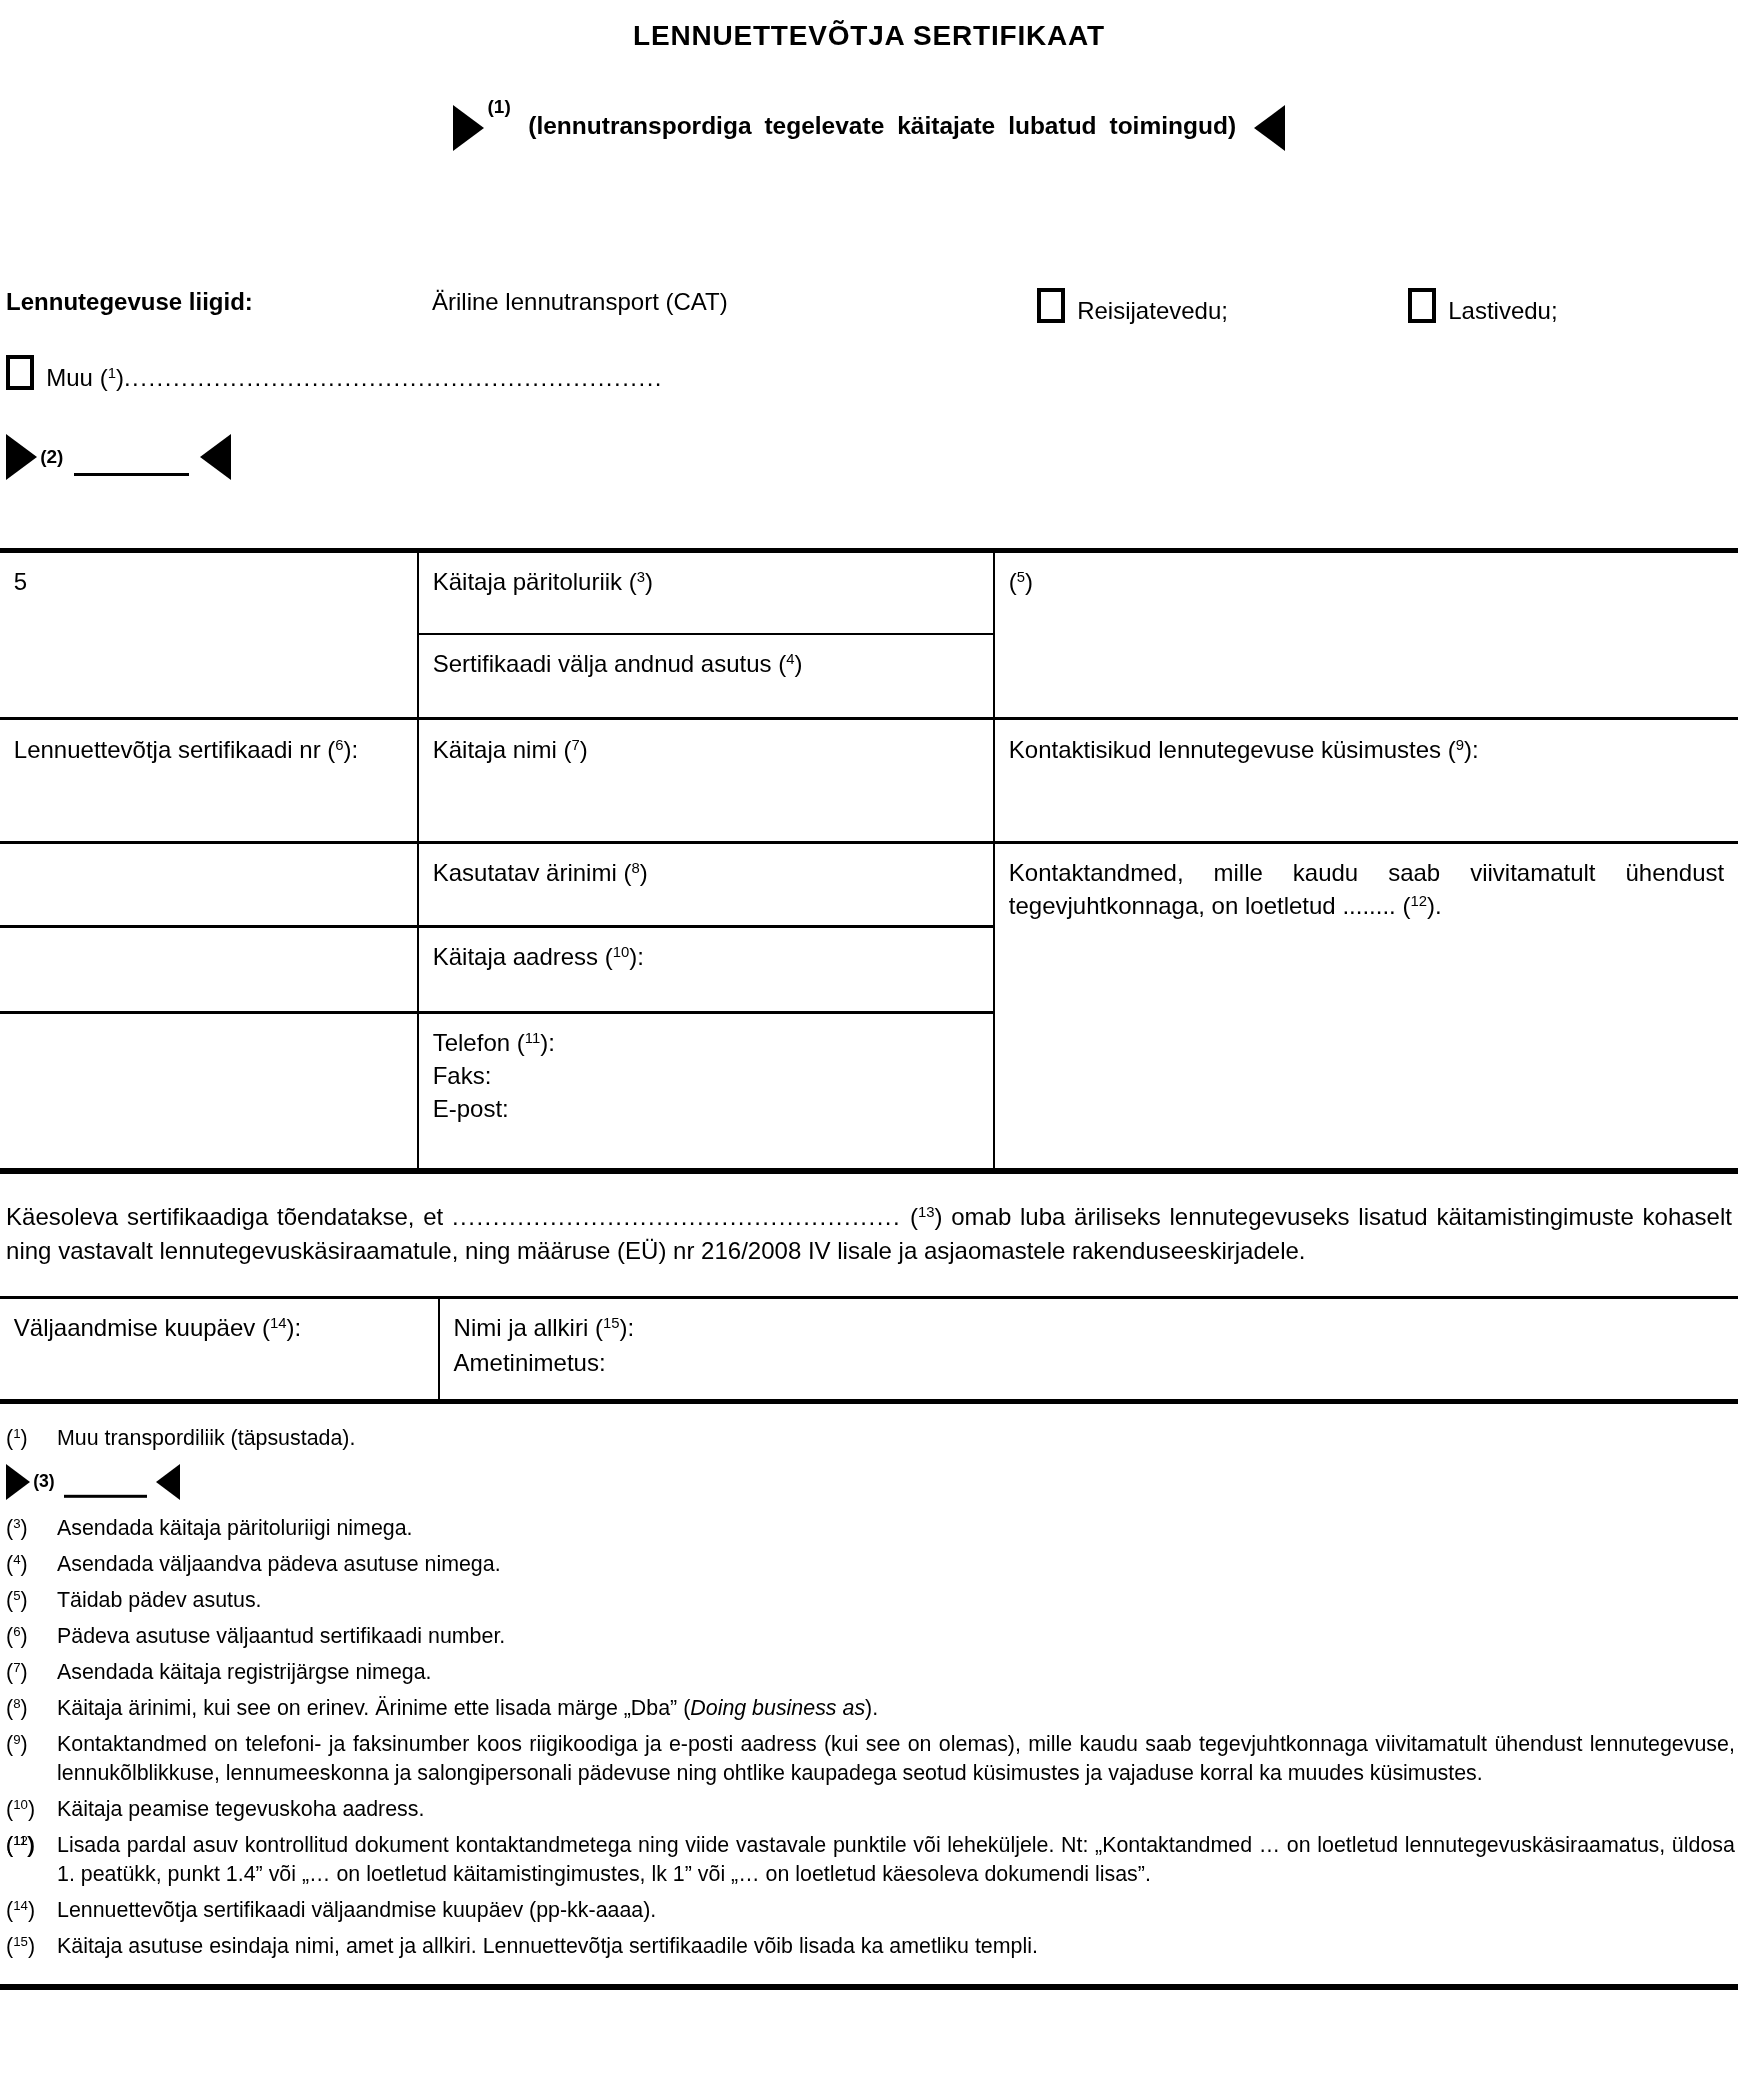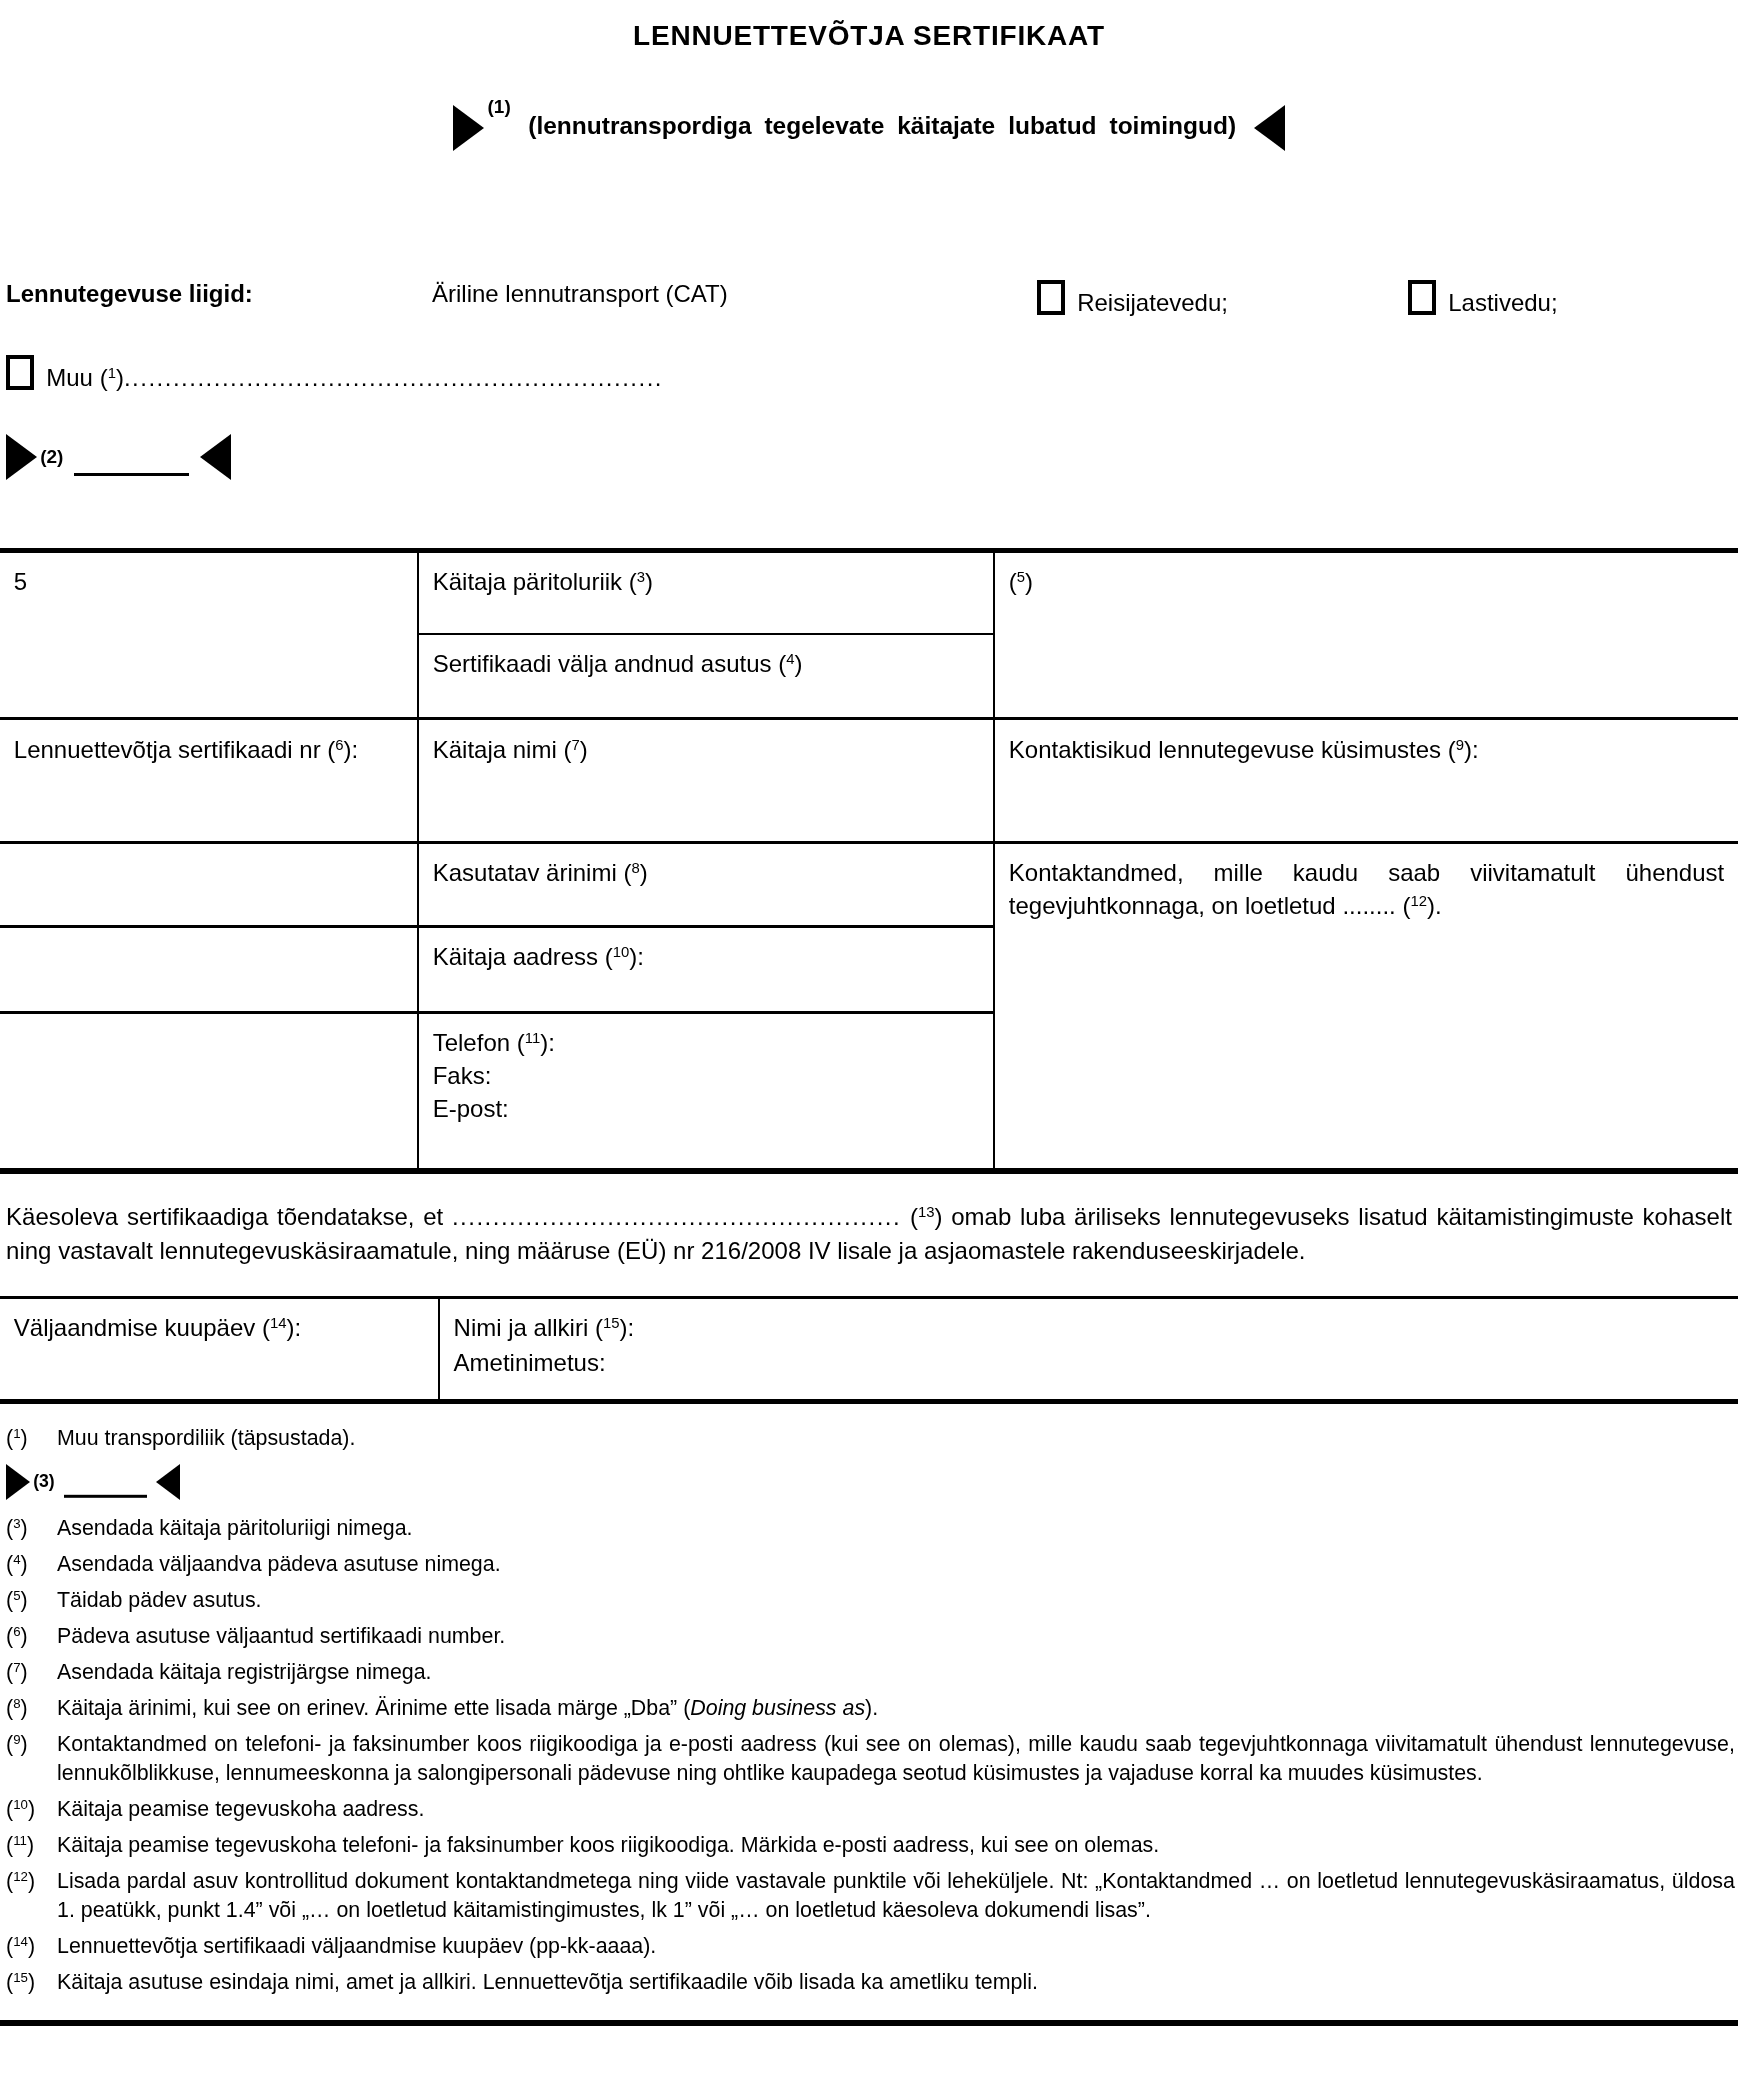--- a/index.html
+++ b/index.html
@@ -13,21 +13,21 @@
 
   .tri{display:inline-block;width:0;height:0;vertical-align:middle;}
   .tri-r{border-top:23px solid transparent;border-bottom:23px solid transparent;border-left:31px solid #000;}
   .tri-l{border-top:23px solid transparent;border-bottom:23px solid transparent;border-right:31px solid #000;}
   .tri.small-r{border-top:18.3px solid transparent;border-bottom:18.3px solid transparent;border-left:24.5px solid #000;}
   .tri.small-l{border-top:18.3px solid transparent;border-bottom:18.3px solid transparent;border-right:24.5px solid #000;}
 
   .amend-ref{font-size:19px;font-weight:700;vertical-align:21.4px;margin-left:3.1px;}
 
   .ops-row{position:relative;height:46px;margin-top:121px;font-size:24px;}
-  .ops-row .abs{position:absolute;top:8px;white-space:nowrap;text-align:right;}
+  .ops-row .abs{position:absolute;top:16px;white-space:nowrap;text-align:right;}
   .bold{font-weight:700;}
 
   .checkbox{display:inline-block;width:20px;height:27.5px;border:4.6px solid #000;background:#fff;vertical-align:-4.6px;margin-right:12.2px;}
 
   .muu-row{position:relative;margin-top:37px;margin-left:6.1px;font-size:24px;white-space:nowrap;}
   .dots{letter-spacing:1.5px;}
 
   .amend-row{margin-top:35px;margin-left:6.1px;height:61px;display:flex;align-items:center;}
   .blank-line{display:inline-block;height:0;border-bottom:3.8px solid #000;transform:translateY(17px);margin:0 10.7px;}
   .blank-w2{width:115px;}
@@ -231,21 +231,20 @@
     <div class="fn justify">
       <span class="fn-ref">(<sup>9</sup>)</span>
       <span class="fn-text">Kontaktandmed on telefoni- ja faksinumber koos riigikoodiga ja e-posti aadress (kui see on olemas), mille kaudu saab tegevjuhtkonnaga viivitamatult ühendust lennutegevuse, lennukõlblikkuse, lennumeeskonna ja salongipersonali pädevuse ning ohtlike kaupadega seotud küsimustes ja vajaduse korral ka muudes küsimustes.</span>
     </div>
     <div class="fn">
       <span class="fn-ref">(<sup>10</sup>)</span>
       <span class="fn-text">Käitaja peamise tegevuskoha aadress.</span>
     </div>
     <div class="fn">
       <span class="fn-ref">(<sup>11</sup>)</span>
-      <span class="fn-text">Käitaja peamise tegevuskoha telefoni- ja faksinumber koos riigikoodiga. Märkida e-posti aadress, kui see on olemas.</span>
     </div>
     <div class="fn justify">
       <span class="fn-ref">(<sup>12</sup>)</span>
       <span class="fn-text">Lisada pardal asuv kontrollitud dokument kontaktandmetega ning viide vastavale punktile või leheküljele. Nt: „Kontaktandmed … on loetletud lennutegevuskäsiraamatus, üldosa 1. peatükk, punkt 1.4” või „… on loetletud käitamistingimustes, lk 1” või „… on loetletud käesoleva dokumendi lisas”.</span>
     </div>
     <div class="fn">
       <span class="fn-ref">(<sup>14</sup>)</span>
       <span class="fn-text">Lennuettevõtja sertifikaadi väljaandmise kuupäev (pp-kk-aaaa).</span>
     </div>
     <div class="fn">

